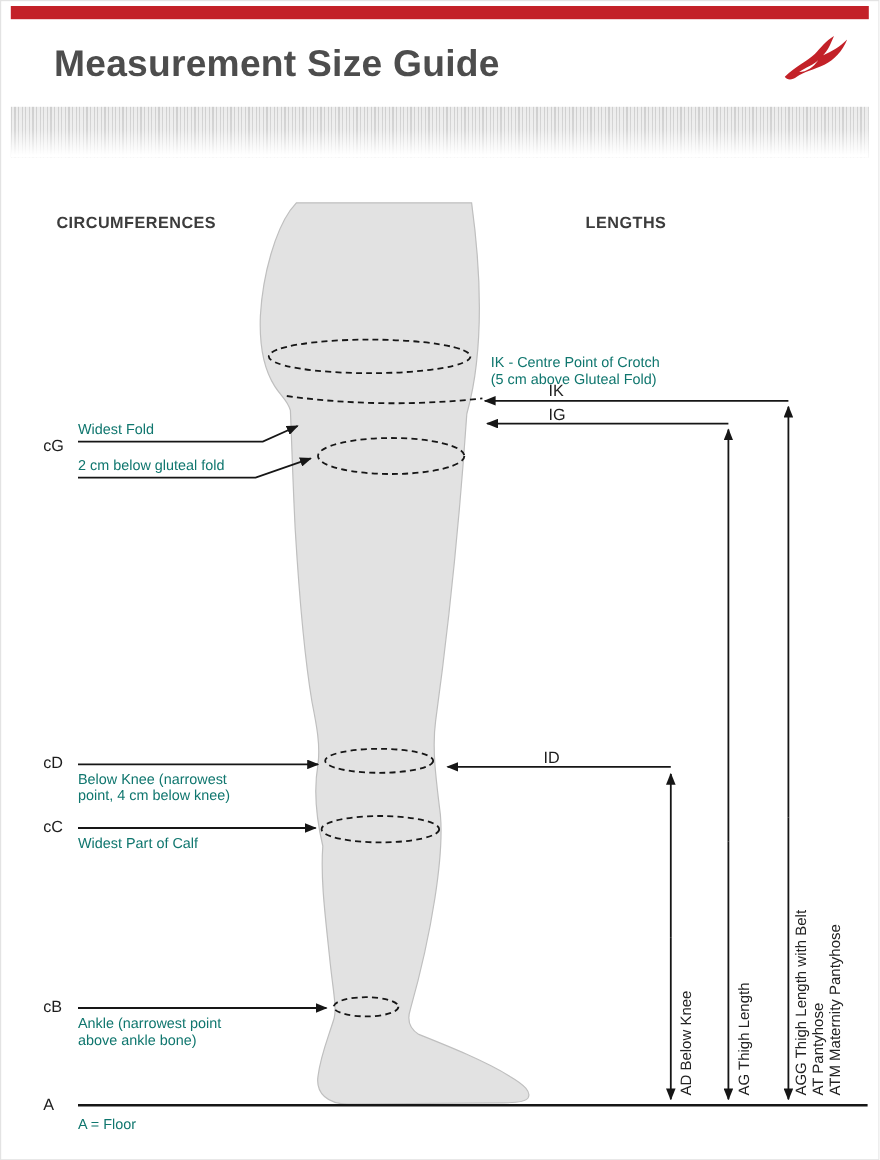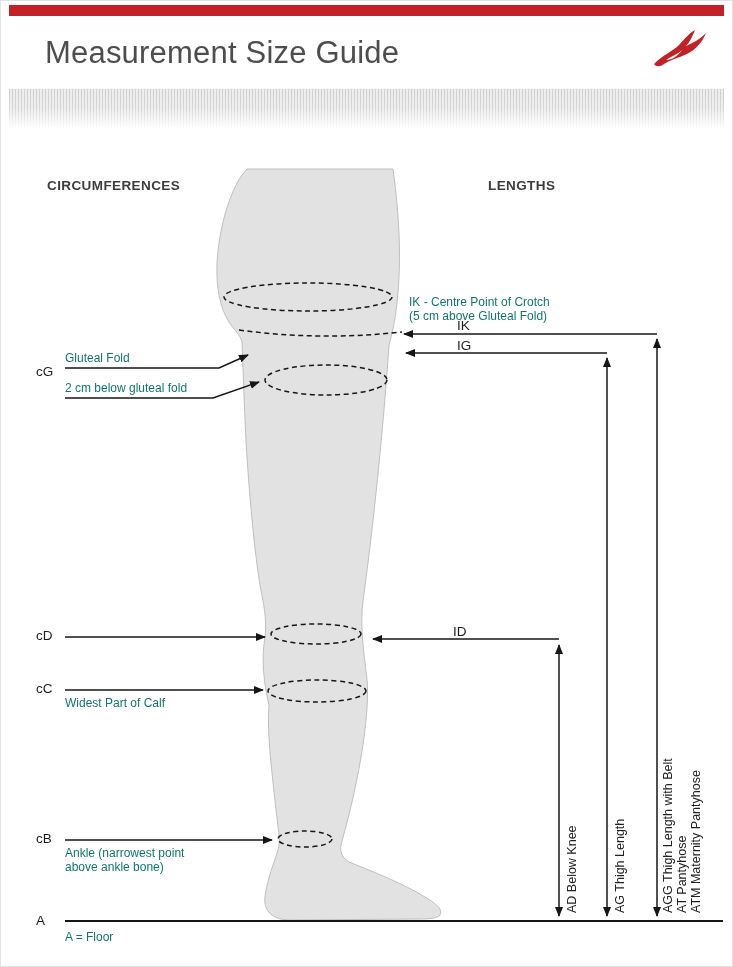--- a/index.html
+++ b/index.html
@@ -4,21 +4,21 @@
 <style>
   html,body{margin:0;padding:0;background:#fff;}
   .page{
     position:relative;width:733px;height:967px;background:#ffffff;
     font-family:"Liberation Sans", sans-serif;overflow:hidden;
     border:1px solid #e3e3e3;box-sizing:border-box;
   }
   .topbar{position:absolute;left:8px;right:8px;top:4px;height:11px;background:#c32128;}
   .title{
     position:absolute;left:44px;top:34px;margin:0;
-    font-size:31px;font-weight:400;color:#4d4d4d;letter-spacing:0.2px;
+    font-size:31px;font-weight:700;color:#4d4d4d;letter-spacing:0.2px;
   }
   .logo{position:absolute;left:650px;top:28px;width:56px;height:46px;}
   .band{
     position:absolute;left:8px;right:8px;top:88px;height:42px;
     background-image:
       linear-gradient(180deg, rgba(255,255,255,0) 0%, rgba(255,255,255,0.15) 45%, #ffffff 96%),
       repeating-linear-gradient(90deg,#cfcfcf 0px,#cfcfcf 1px,#ececec 1px,#ececec 3px);
   }
   .art{position:absolute;left:0;top:0;z-index:1;}
   .hdr{
@@ -104,25 +104,26 @@
     <path d="M606,700 L606,915" fill="none" stroke="#161616" stroke-width="1.5" marker-end="url(#ah)"></path>
     <path d="M656,680 L656,338" fill="none" stroke="#161616" stroke-width="1.5" marker-end="url(#ah)"></path>
     <path d="M656,680 L656,915" fill="none" stroke="#161616" stroke-width="1.5" marker-end="url(#ah)"></path>
 
     <line x1="64" y1="920" x2="722" y2="920" stroke="#161616" stroke-width="2"></line>
   </svg>
 
   <div class="hdr" style="left:46px;top:177px">CIRCUMFERENCES</div>
   <div class="hdr" style="left:487px;top:177px">LENGTHS</div>
 
-  <div class="txt" style="left:64px;top:350px">Gluteal Fold</div>
+  <div class="txt" style="left:64px;top:350px">Widest Fold</div>
   <div class="code" style="left:35px;top:363px">cG</div>
   <div class="txt" style="left:64px;top:380px">2 cm below gluteal fold</div>
 
   <div class="code" style="left:35px;top:627px">cD</div>
+  <div class="txt" style="left:64px;top:641px;width:150px">Below Knee (narrowest point, 4 cm below knee)</div>
 
   <div class="code" style="left:35px;top:680px">cC</div>
   <div class="txt" style="left:64px;top:695px">Widest Part of Calf</div>
 
   <div class="code" style="left:35px;top:830px">cB</div>
   <div class="txt" style="left:64px;top:845px;width:150px">Ankle (narrowest point above ankle bone)</div>
 
   <div class="code" style="left:35px;top:912px">A</div>
   <div class="txt" style="left:64px;top:929px">A = Floor</div>
 

